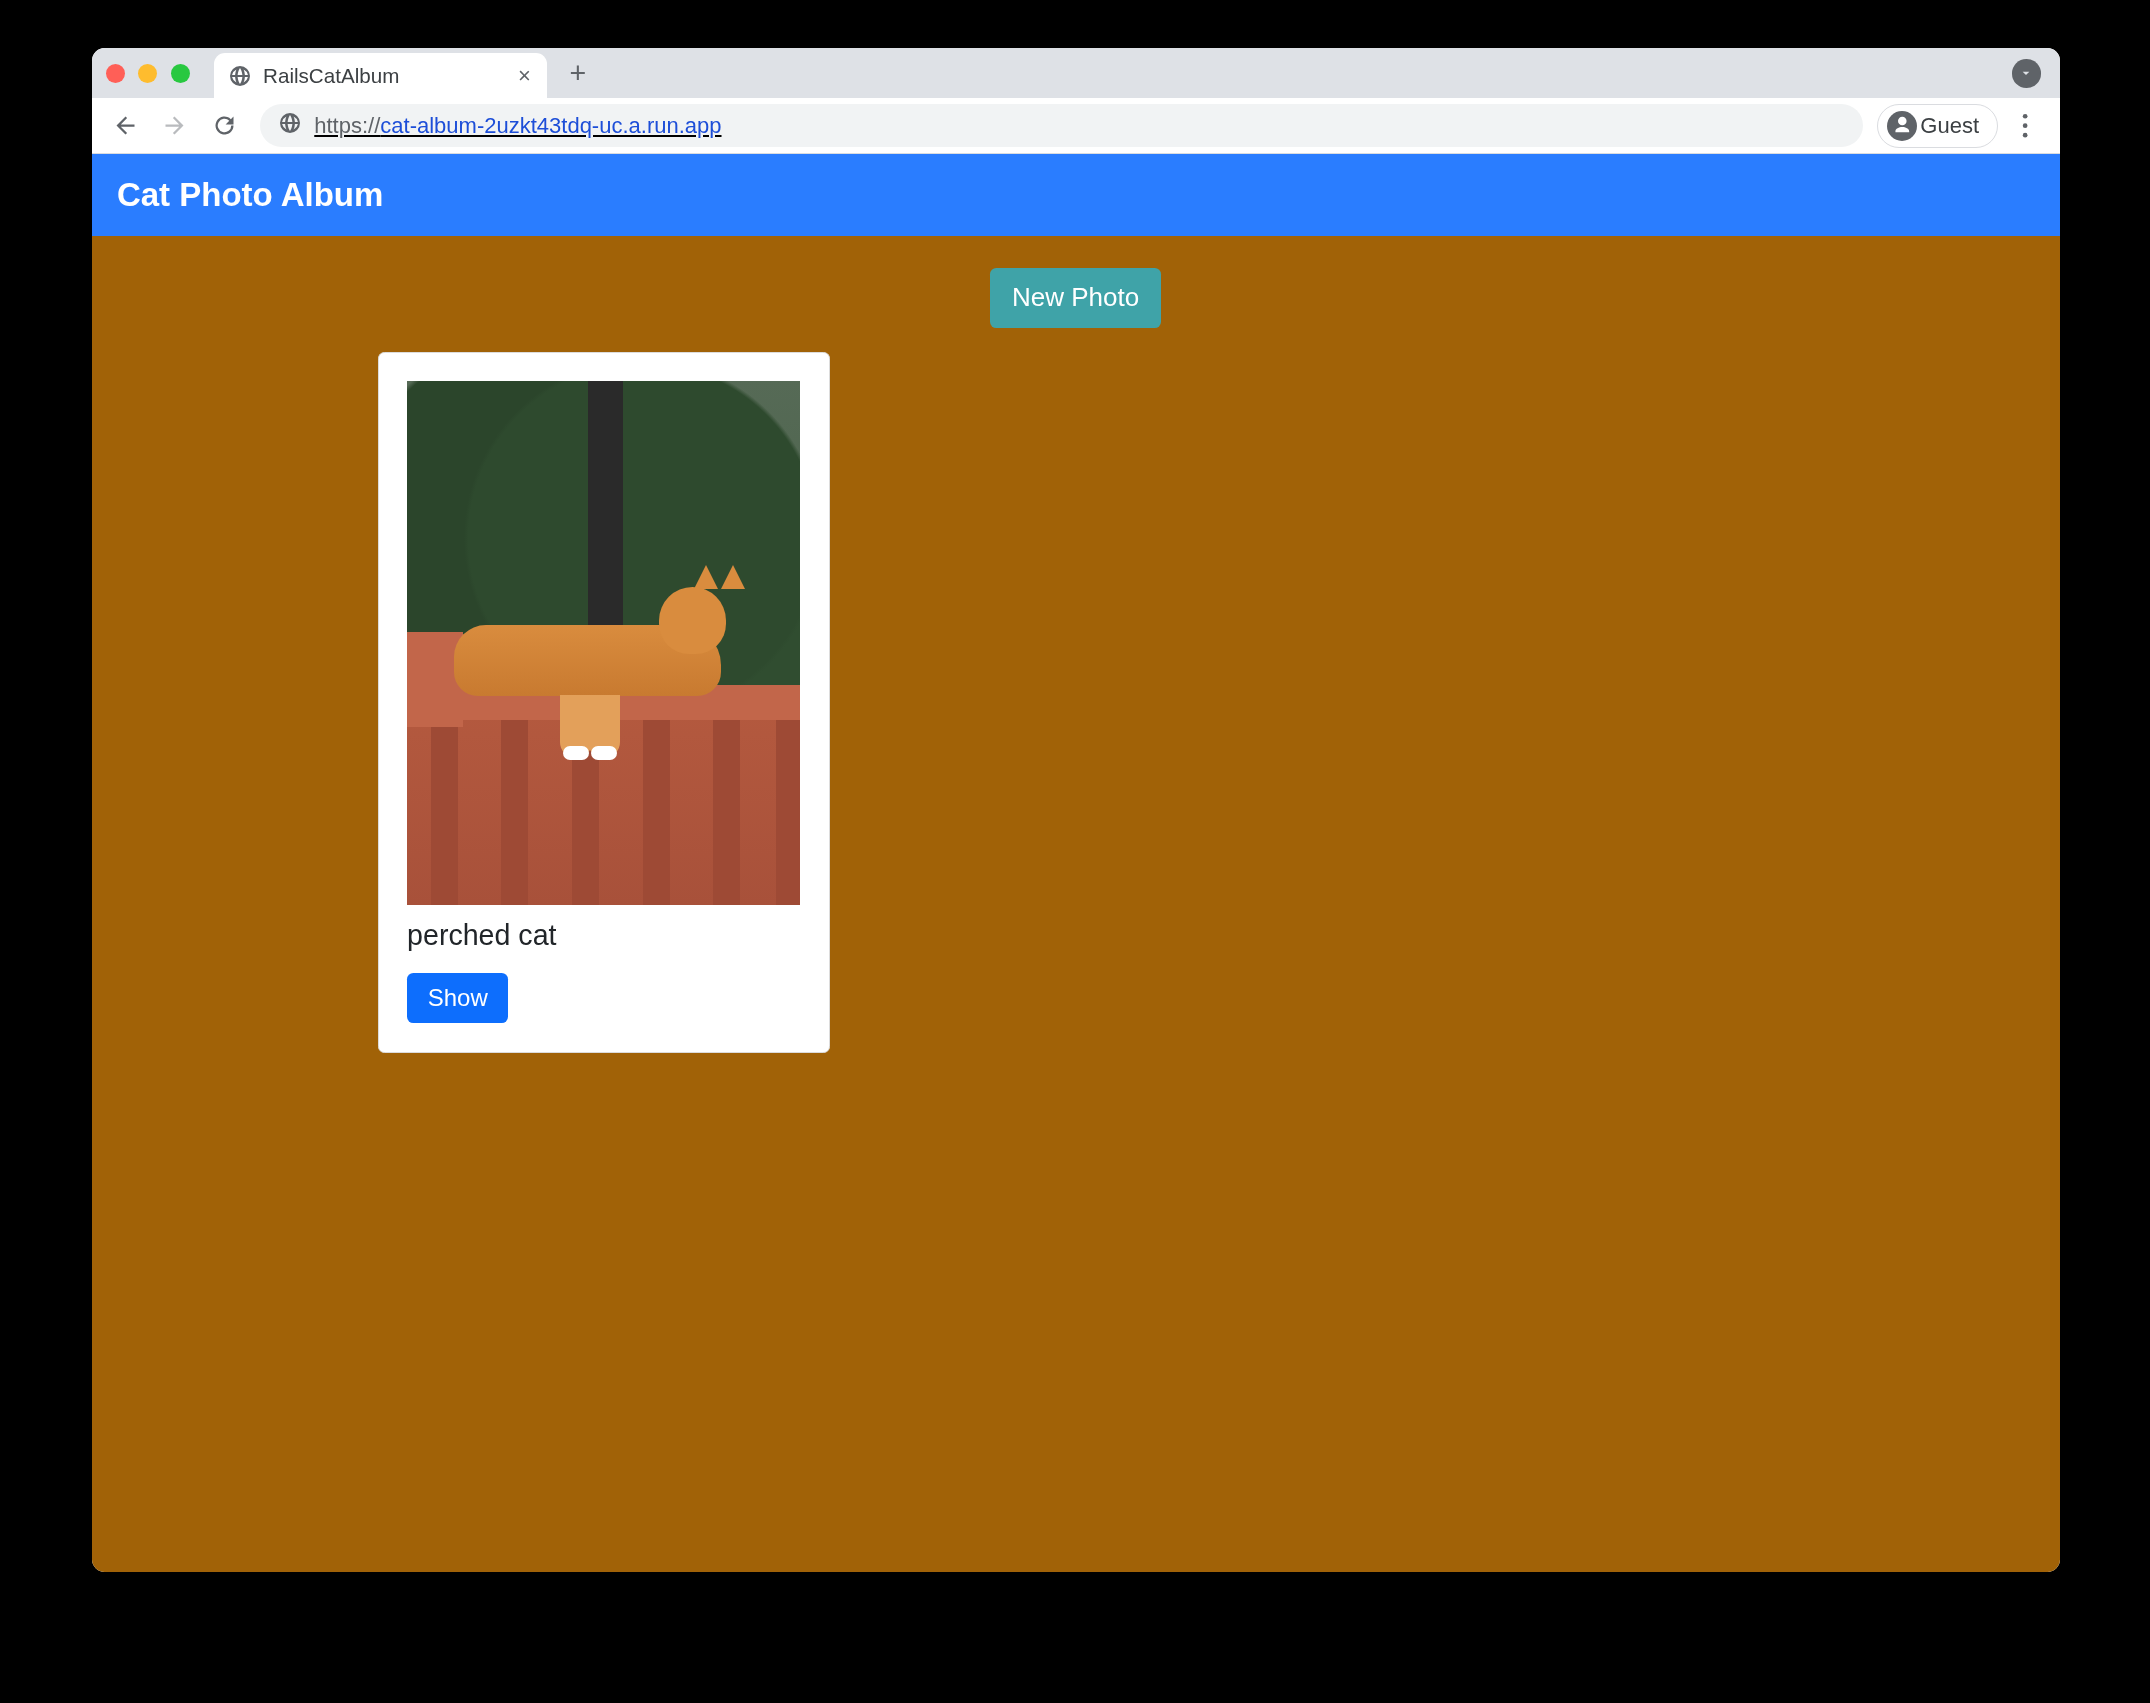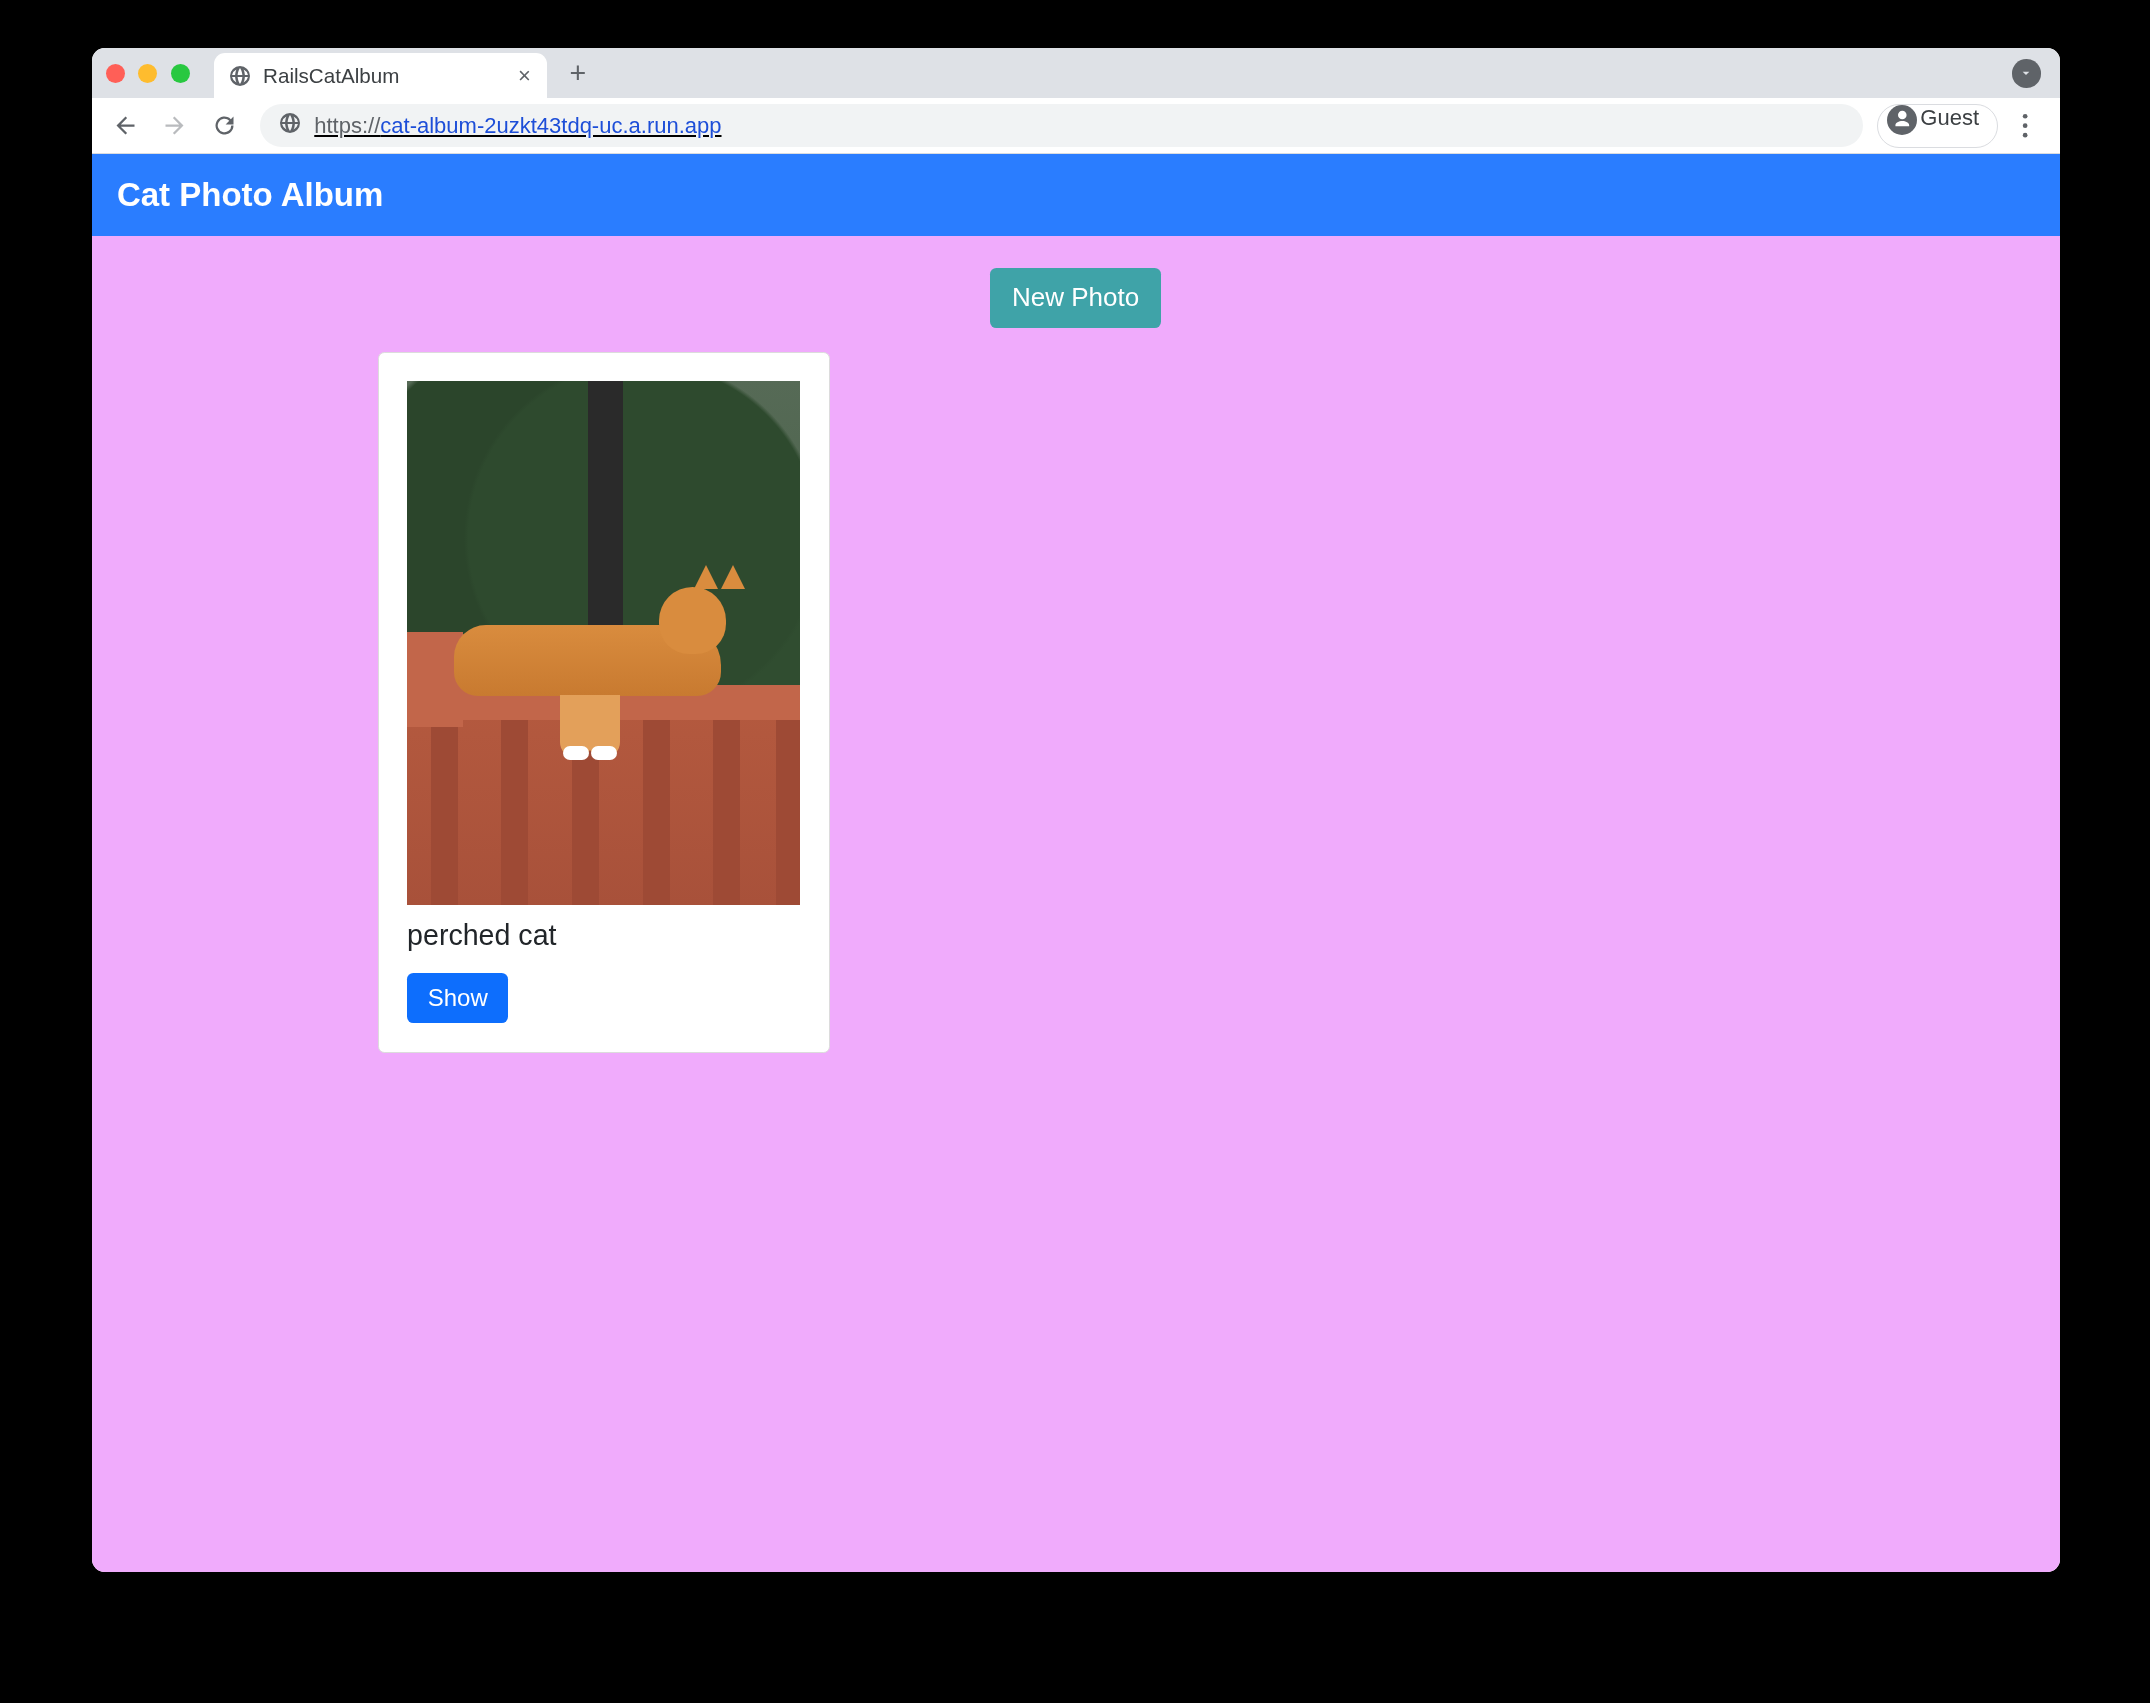--- a/index.html
+++ b/index.html
@@ -119,21 +119,21 @@
     }
     .address-bar .site-icon svg { width: 24px; height: 24px; fill: #5f6368; }
     .url-protocol { color: #5f6368; }
     .url-rest { color: #1d4ed8; }
     .url-text { display:flex;text-decoration:underline; }
     .profile-chip {
       height: 44px;
       border-radius: 24px;
       border: 0.8px solid #dadce0;
       display: flex;
-      align-items: flex-start;
+      align-items: center;
       padding: 0 17.5px 0 9.5px;
       gap: 3px;
       font-size: 22px;
       color: #3c4043;
       cursor: pointer;
     }
     .profile-chip .avatar {
       width: 30px; height: 30px; border-radius: 50%;
       background: #5f6368;
       display:flex; align-items:center; justify-content:center;
@@ -142,21 +142,21 @@
     .menu-btn {
       width: 43px; height: 43px;
       display:flex; align-items:center; justify-content:center;
       cursor:pointer;
     }
     .menu-btn svg { width:6.3px; height:25.4px; }
     .menu-dot { fill:#5f6368; }
     
     .page {
       flex: 1;
-      background: #f0abfc;
+      background: #a16207;
       display: flex;
       flex-direction: column;
       overflow: auto;
     }
     .app-header {
       background: #2a7dff;
       color: #fff;
       font-size: 33px;
       font-weight: 600;
       padding: 22px 25.4px;

